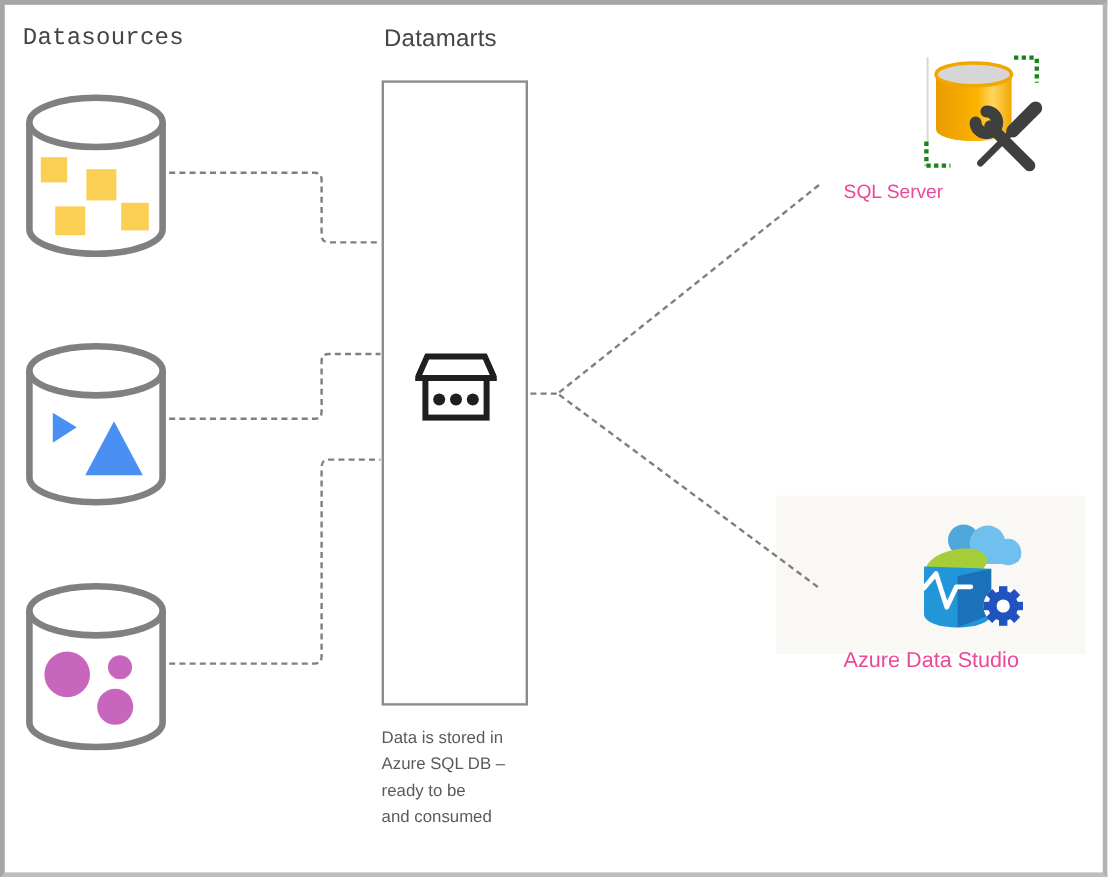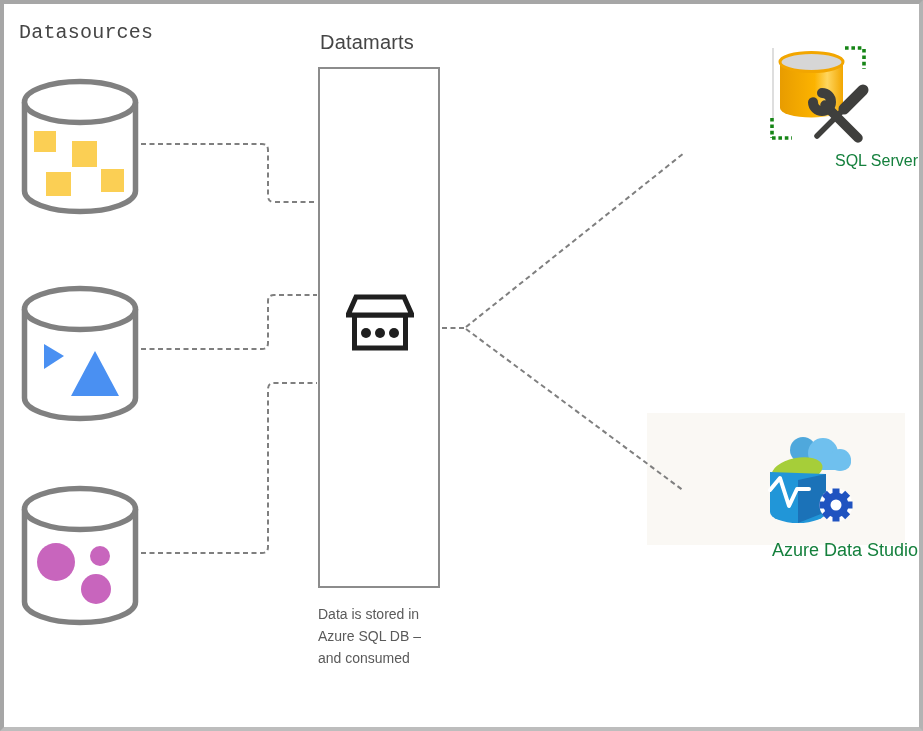--- a/index.html
+++ b/index.html
@@ -11,39 +11,39 @@
   .frame{
     position:absolute;inset:0;z-index:40;pointer-events:none;
     border:4px solid #a6a6a6;
     border-bottom-color:#bdbdbd;border-right-color:#b3b3b3;
   }
   .abs{position:absolute;}
   .heading{
     font-size:20px;color:#454545;letter-spacing:.2px;
   }
   #datasources-heading{left:19px;top:21px;font-family:Liberation Mono, monospace;}
-  #datamarts-heading{left:320px;top:31px;}
+  #datamarts-heading{left:320px;top:21px;}
   #datamart-rect{
     left:318px;top:67px;width:122px;height:521px;
     border:2px solid #8c8c8c;background:#ffffff;box-sizing:border-box;z-index:5;
   }
   #connector-layer{left:0;top:0;z-index:3;}
   #ads-panel{
     left:647px;top:413px;width:258px;height:132px;
     background:#faf8f4;z-index:1;
   }
   .cyl{z-index:4;}
   #cylinder-yellow{left:19px;top:77px;}
   #cylinder-blue{left:19px;top:284px;}
   #cylinder-magenta{left:19px;top:484px;}
   #datamart-box-icon{left:346px;top:292px;z-index:6;}
   #ssms-icon{left:763px;top:40px;z-index:6;}
   #ads-icon{left:763px;top:428px;z-index:6;}
   .tool-label{
-    z-index:6;text-align:right;color:#15803d;
+    z-index:6;text-align:left;color:#ec4899;
   }
   #ssms-label{left:703px;top:148px;width:215px;font-size:16px;line-height:26px;}
   #ads-label{left:703px;top:540px;width:215px;font-size:18px;}
   #datamart-caption{
     left:318px;top:603px;width:145px;z-index:6;
     font-size:14px;line-height:22px;color:#5a5a5a;
   }
 </style>
 </head>
 <body>
@@ -175,16 +175,17 @@
     </g>
     <circle r="5.5" fill="#ffffff"></circle>
   </g>
 </svg>
 
 <div class="abs tool-label" id="ads-label">Azure Data Studio</div>
 
 <div class="abs" id="datamart-caption">
   <div>Data is stored in</div>
   <div>Azure SQL DB –</div>
+  <div>ready to be</div>
   <div>and consumed</div>
 </div>
 
 <div class="frame"></div>
 
 </body></html>

